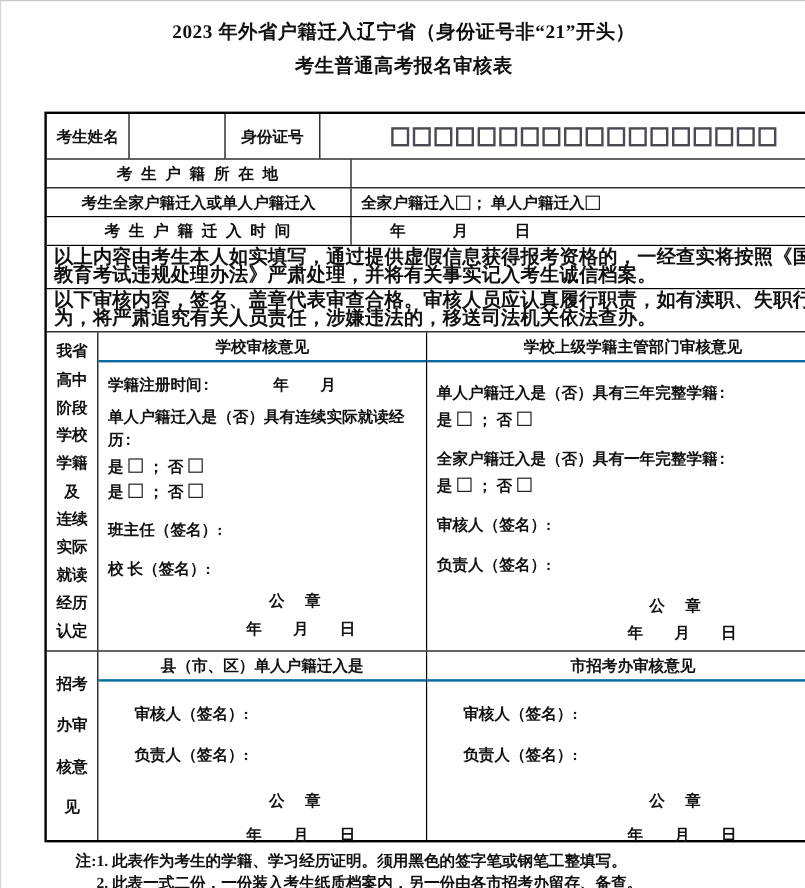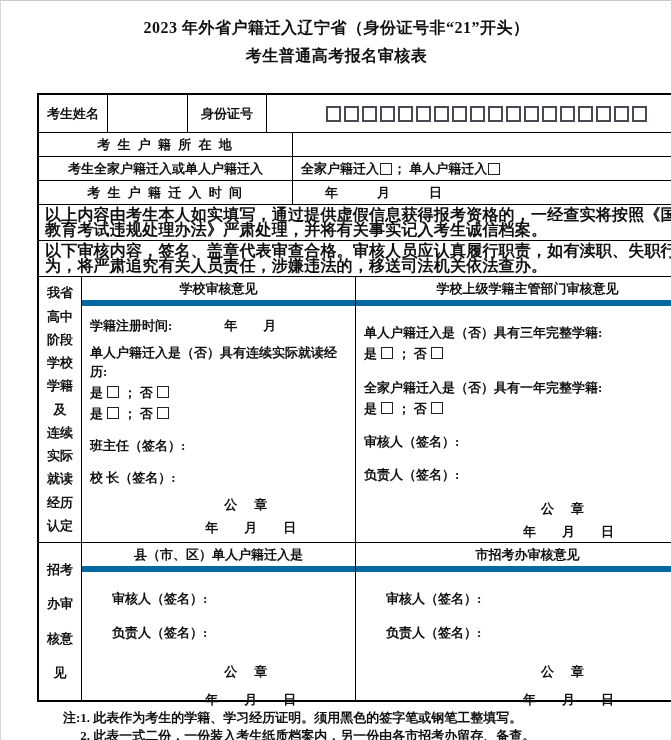--- a/index.html
+++ b/index.html
@@ -46,25 +46,25 @@
   .office{height:158px;}
   .vlabel{
     width:42px;display:flex;flex-direction:column;justify-content:space-evenly;
     align-items:center;text-align:center;
   }
   .vlabel .line{line-height:14px;}
   .sec{display:flex;flex-direction:column;border-left:1px solid #000;box-sizing:border-box;}
   .sec.left{width:274px;}
   .sec.right{flex:1;}
   .sec-header{
-    height:23px;line-height:23px;text-align:center;border-bottom:6px solid #0369a1;
+    height:23px;line-height:23px;text-align:center;border-bottom:2px solid #0369a1;
     flex:0 0 auto;
   }
   .sec-body{flex:1;padding:2px 8px 4px 8px;line-height:19px;}
-  .kind-field{margin-top:8px;}
+  .kind-field{margin-top:8px;font-family:Liberation Mono, monospace;}
   .kind-check{margin-top:2px;}
   .kind-signature{margin-top:13px;}
   .kind-stamp{margin-top:8px;text-align:center;padding-left:22%;letter-spacing:2px;}
   .kind-date{margin-top:4px;text-align:center;padding-left:25%;}
   .sec.right .kind-field{margin-top:15px;}
   .sec.right .kind-signature{margin-top:14px;}
   .sec.right .kind-stamp{margin-top:15px;}
   .office .sec-body .kind-signature{margin-top:15px;padding-left:22px;}
   .office .sec-body .kind-stamp{margin-top:20px;}
   .office .sec-body .kind-date{margin-top:9px;}

